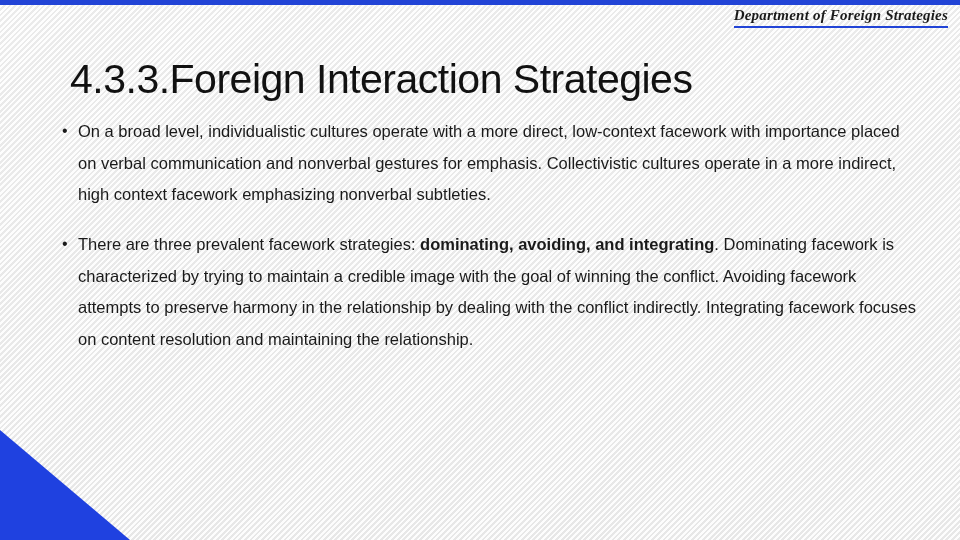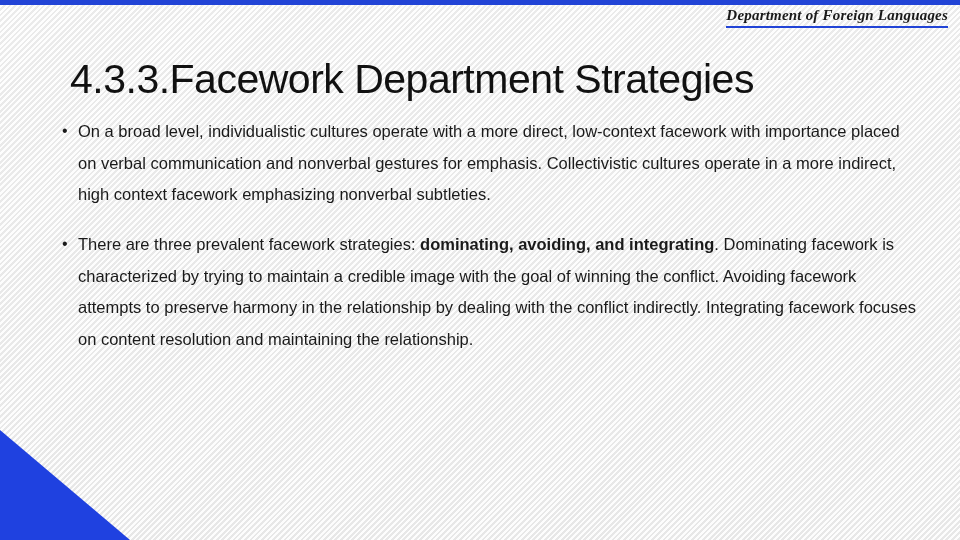--- a/index.html
+++ b/index.html
@@ -109,23 +109,23 @@
     border-top: 110px solid transparent;
   }
 </style>
 </head>
 <body>
 
 <div class="slide">
 
   <div class="top-rule"></div>
 
-  <div class="dept-label">Department of Foreign Languages</div>
+  <div class="dept-label">Department of Foreign Strategies</div>
 
-  <h1 class="slide-title">4.3.3.Facework Department Strategies</h1>
+  <h1 class="slide-title">4.3.3.Foreign Interaction Strategies</h1>
 
   <div class="body">
 
     <div class="bullet">
       <span class="dot">•</span>
       <span class="text"><span>On a broad level, individualistic cultures operate with a more direct, low-context facework with importance placed on verbal communication and nonverbal gestures for emphasis. Collectivistic cultures operate in a more indirect, high context facework emphasizing nonverbal subtleties.</span></span>
     </div>
 
     <div class="bullet">
       <span class="dot">•</span>

